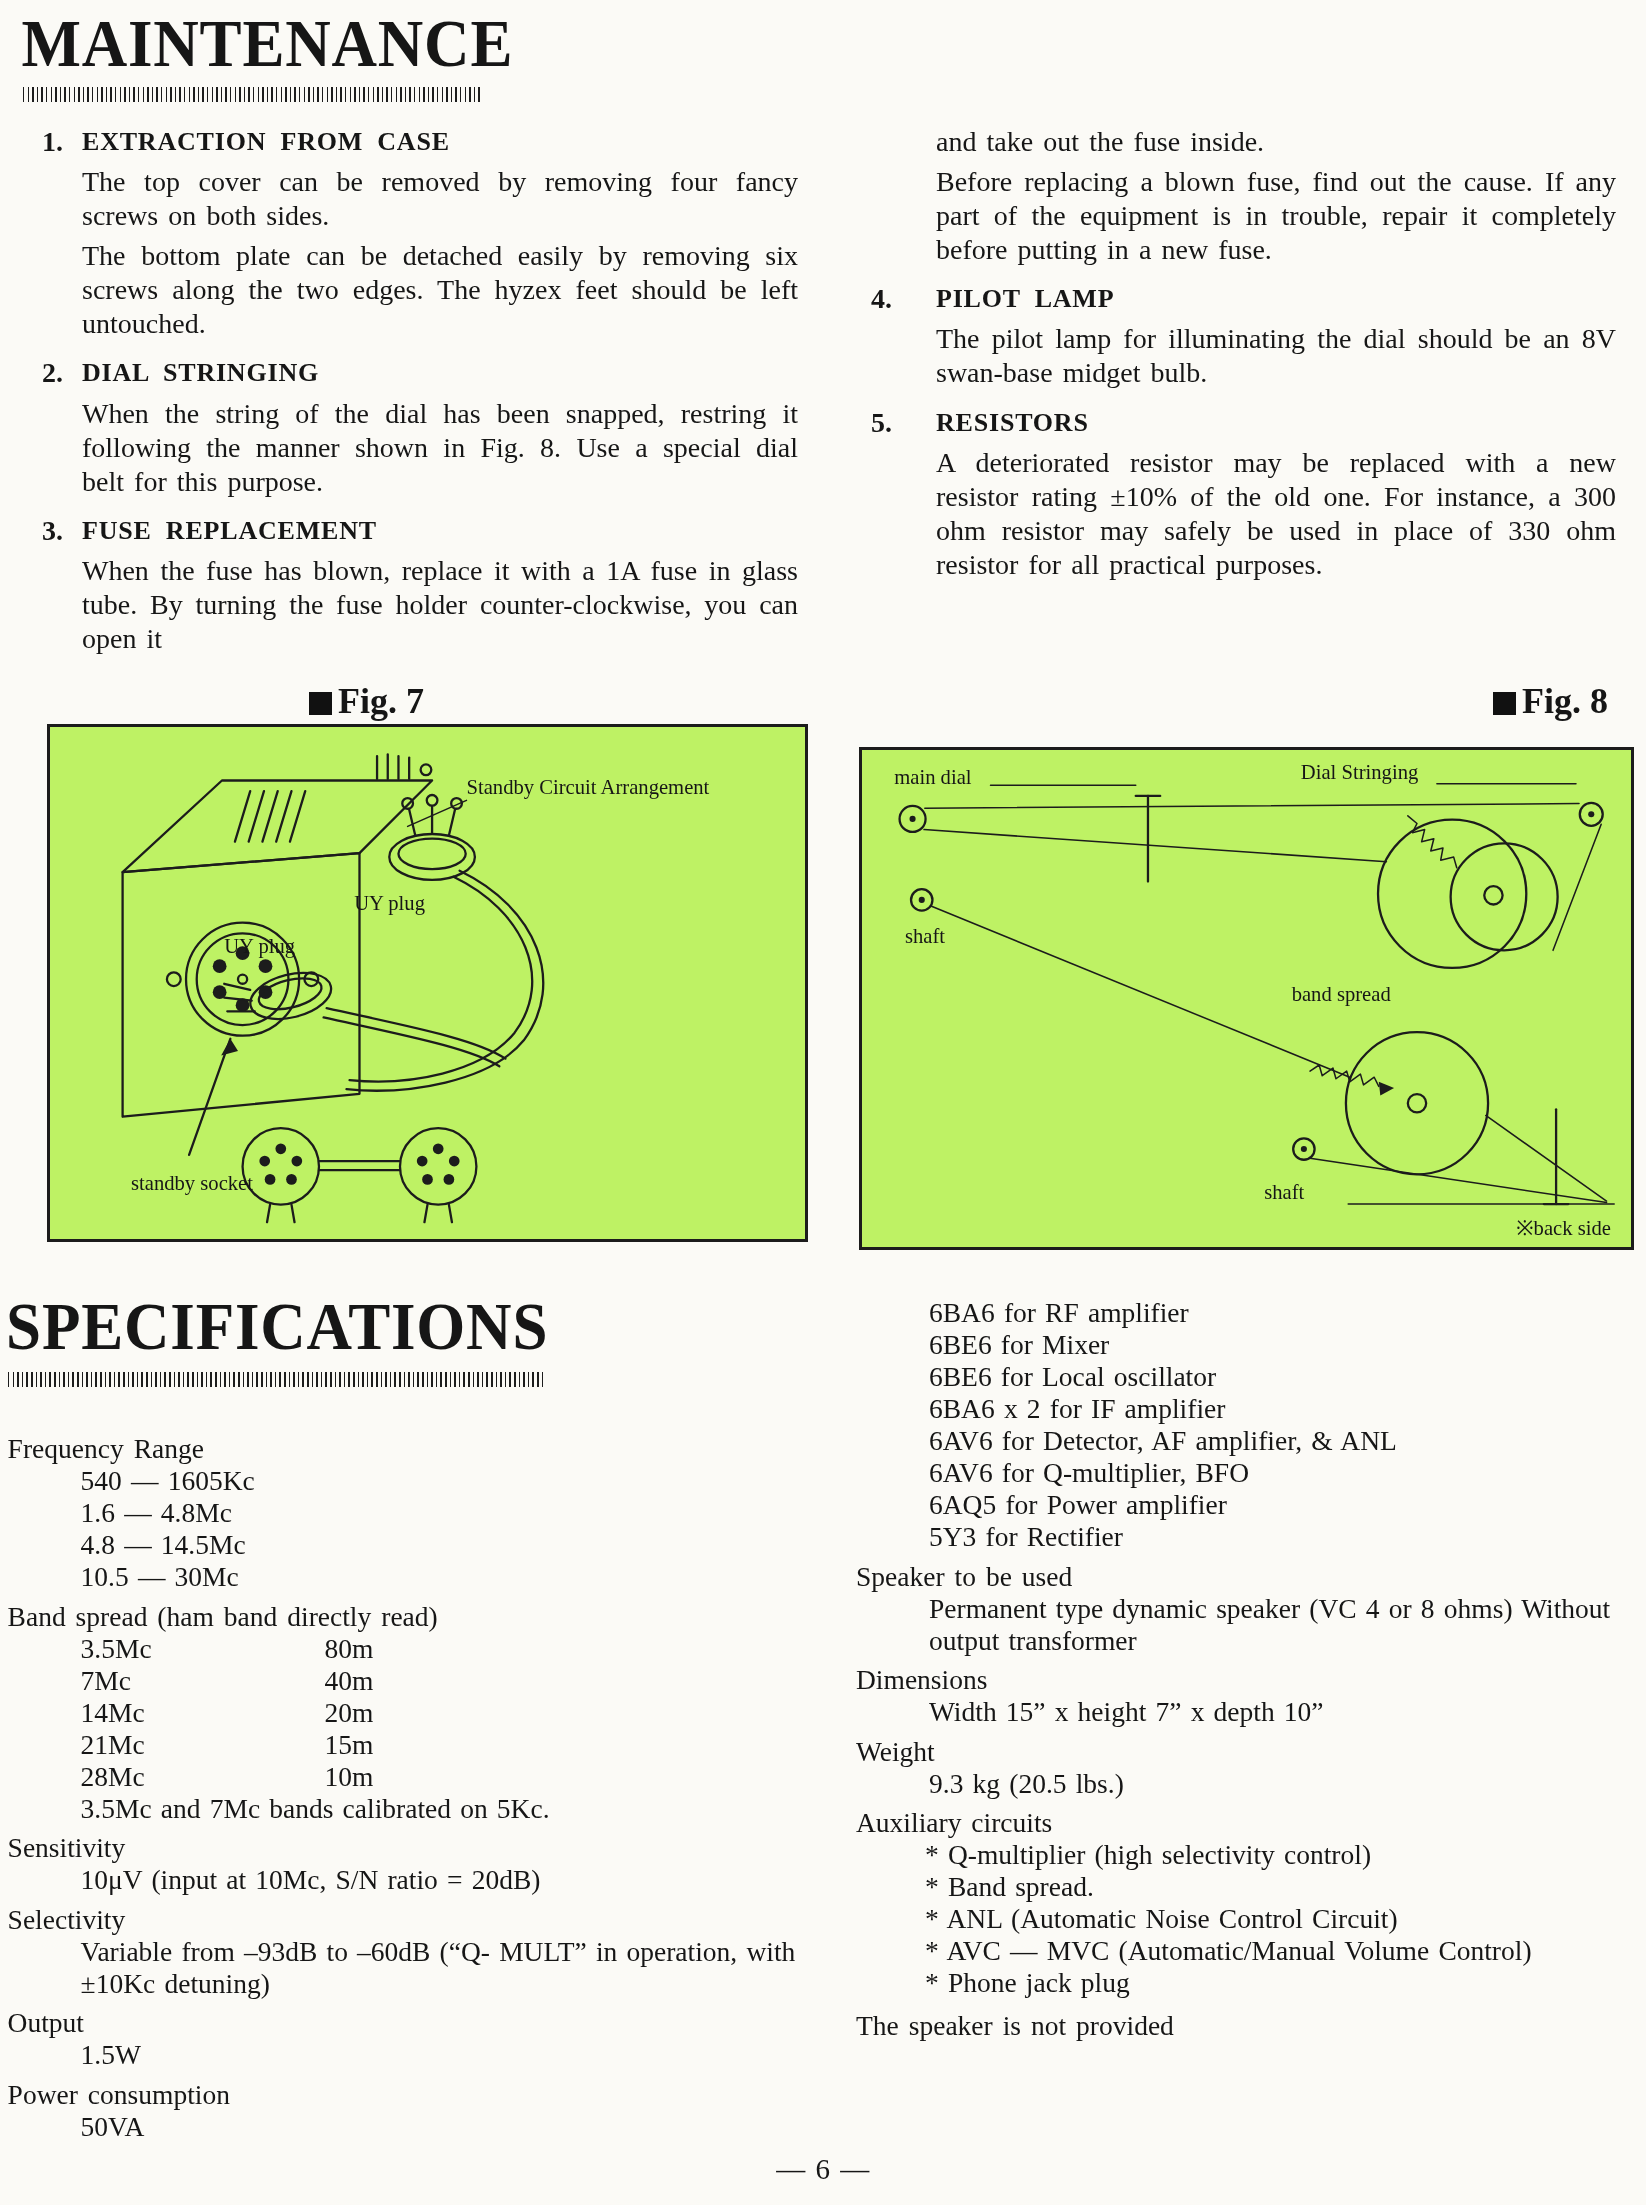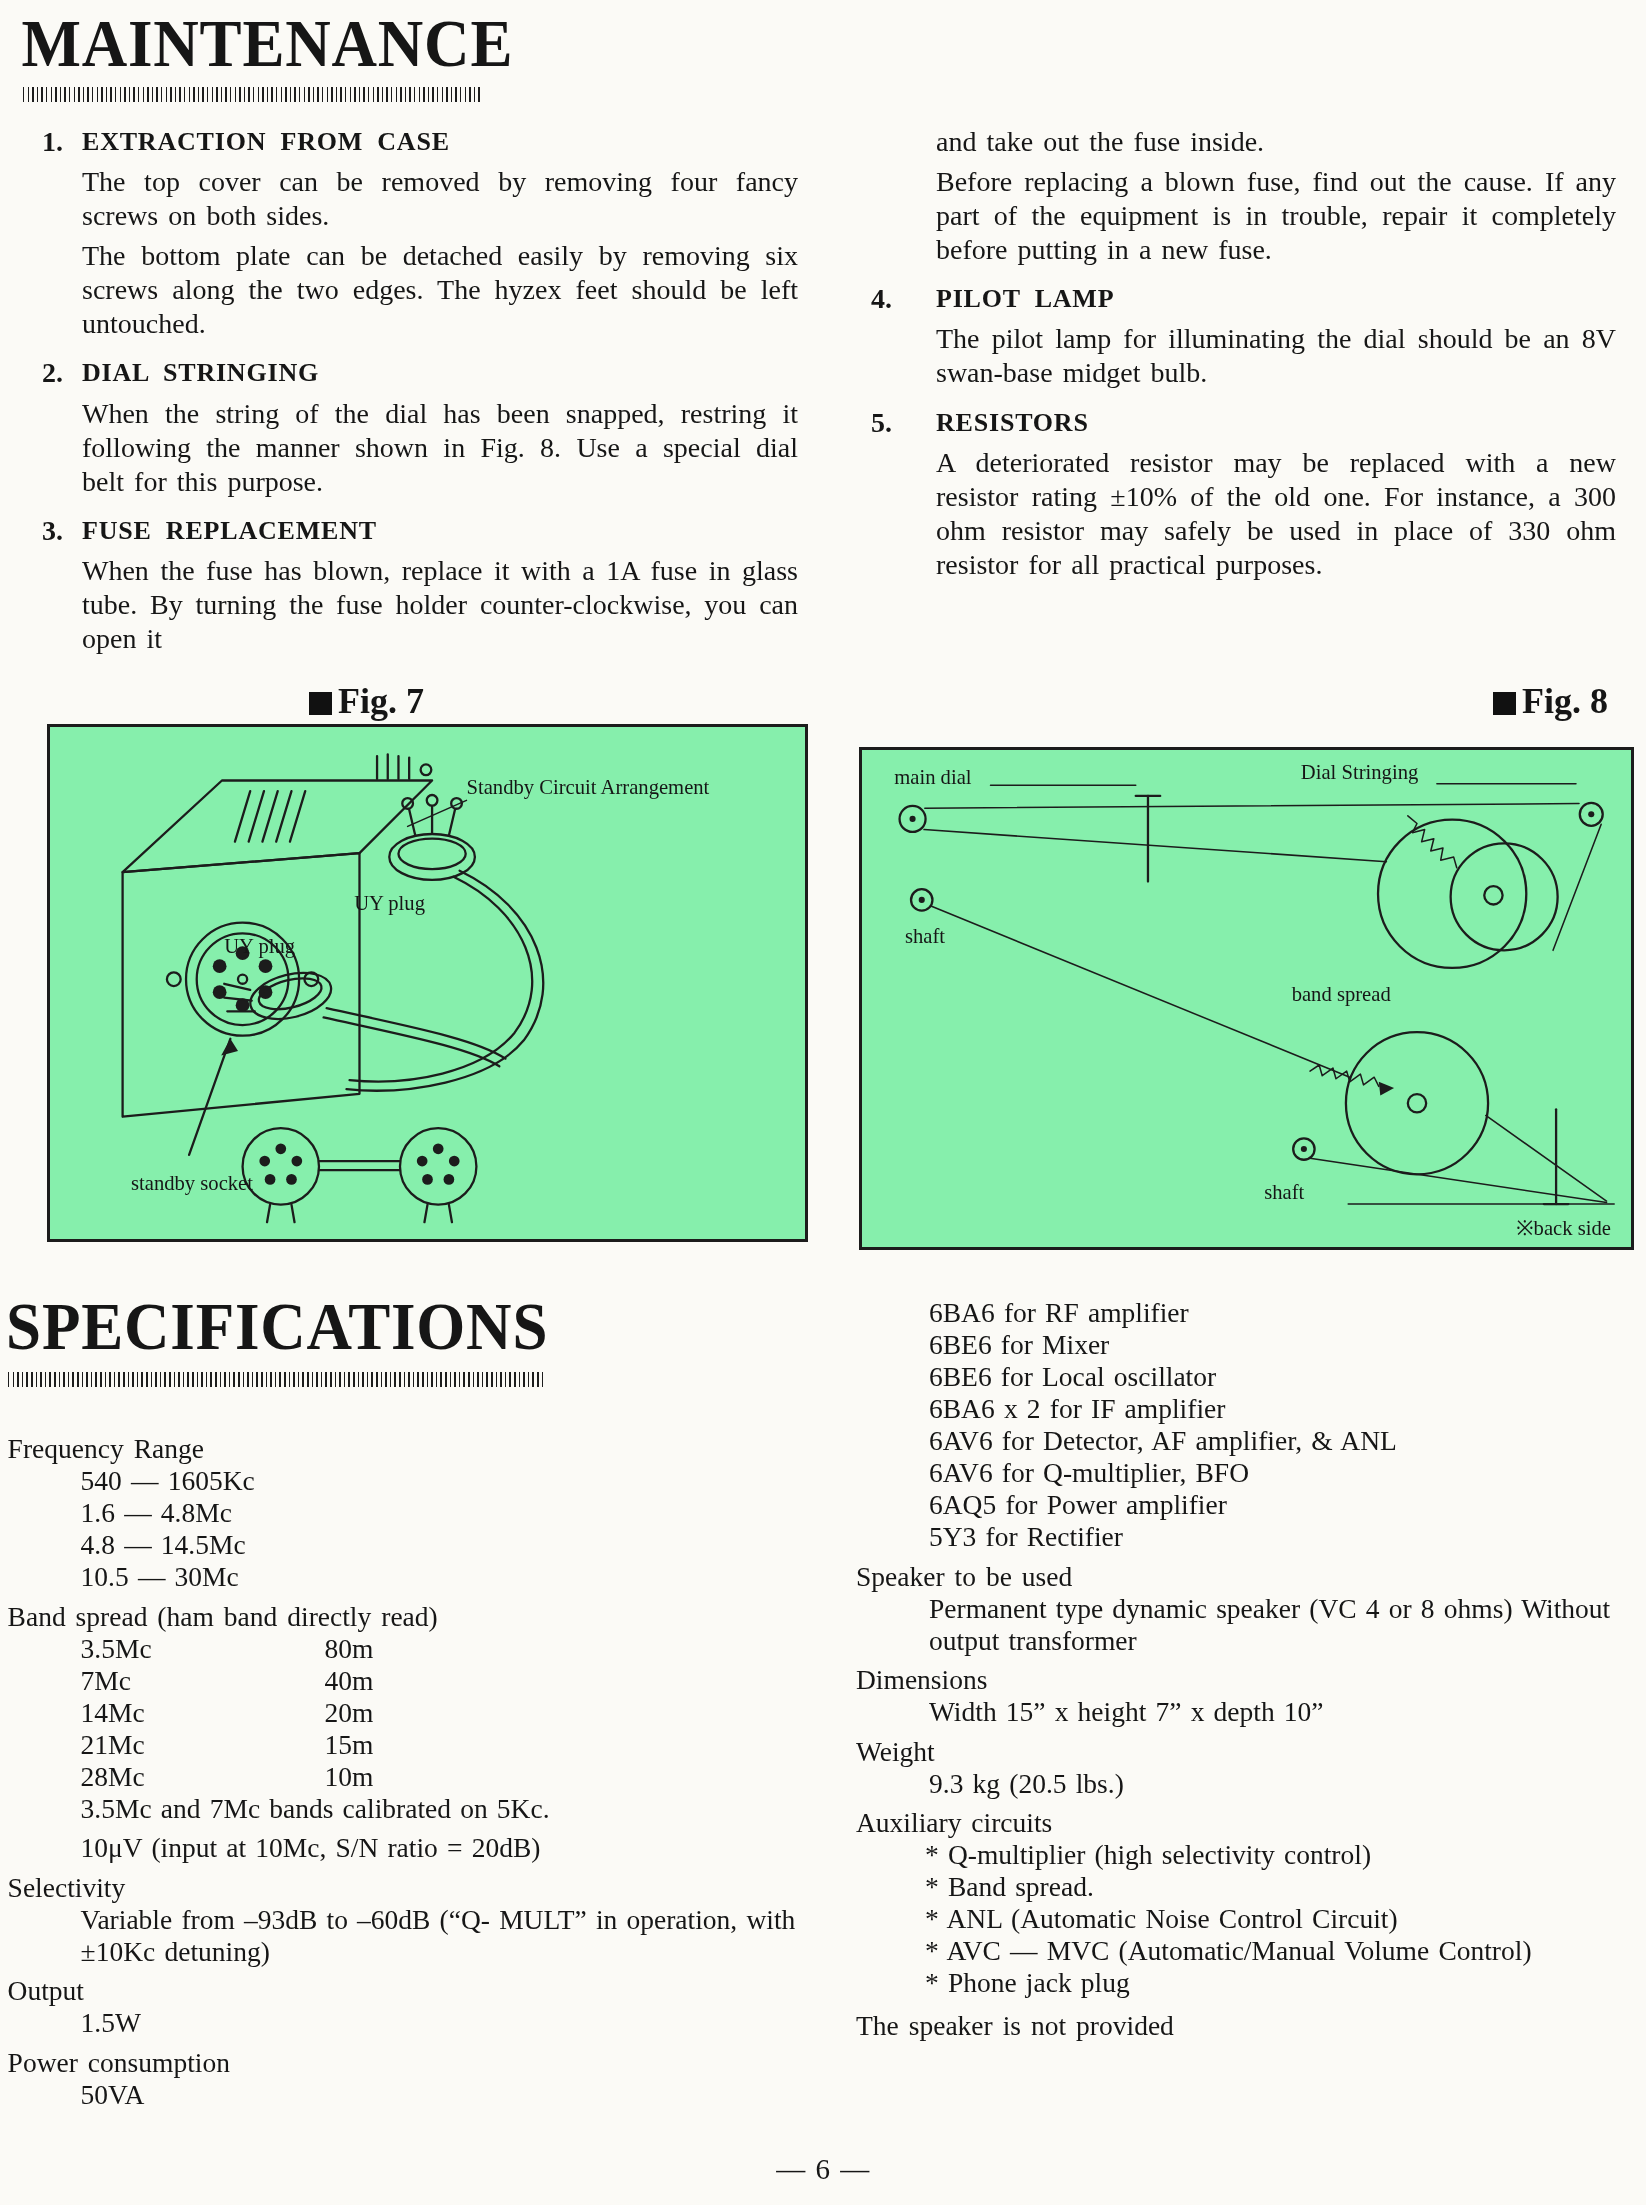--- a/index.html
+++ b/index.html
@@ -29,21 +29,21 @@
   .pad-l{padding-left:40px;}
   .pad-r{padding-left:65px;}
   .sec-num{position:absolute;left:0;top:0;font-weight:bold;}
   .sec-head{margin:0 0 6.1px 0;font-size:26px;font-weight:bold;letter-spacing:0.8px;word-spacing:6.9px;}
   .para{text-align:justify;word-spacing:3.1px;margin-bottom:6.1px;}
   .intro{margin-bottom:15.3px;}
   
   .fig-label{font-size:36px;font-weight:bold;text-align:right;}
   .fig-square{display:inline-block;width:23px;height:23px;background:#111;margin-right:6.1px;vertical-align:-1.5px;}
   
-  .figure-box{border:3.1px solid #1c1c1c;background:#86efac;}
+  .figure-box{border:3.1px solid #1c1c1c;background:#bef264;}
   .figure-box svg{width:100%;height:100%;display:block;}
   .ln{stroke:#1c1c1c;stroke-width:3;fill:none;stroke-linecap:round;stroke-linejoin:round;}
   .thin{stroke-width:2;}
   .fl{fill:#1c1c1c;stroke:none;}
   svg text{fill:#161616;stroke:none;font-family:"Liberation Serif","DejaVu Serif",serif;font-size:27px;}
   
   .spec-col{font-size:27.5px;line-height:32px;}
   .spec-group{margin-bottom:7.6px;}
   .spec-term{word-spacing:3.1px;}
   .spec-item{padding-left:73px;word-spacing:2.3px;}
@@ -303,20 +303,21 @@
           </div>
           <div class="spec-row">
             <span class="c0">28Mc</span>
             <span class="c1">10m</span>
           </div>
         </div>
       <div class="spec-item">3.5Mc and 7Mc bands calibrated on 5Kc.</div>
     </div>
 
     <div class="spec-group">
+      <div class="spec-term">Sensitivity</div>
       <div>
           <div class="spec-item">10μV (input at 10Mc, S/N ratio = 20dB)</div>
         </div>
     </div>
 
     <div class="spec-group">
       <div class="spec-term">Selectivity</div>
       <div>
           <div class="spec-item">Variable from –93dB to –60dB (“Q- MULT” in operation, with  ±10Kc detuning)</div>
         </div>

